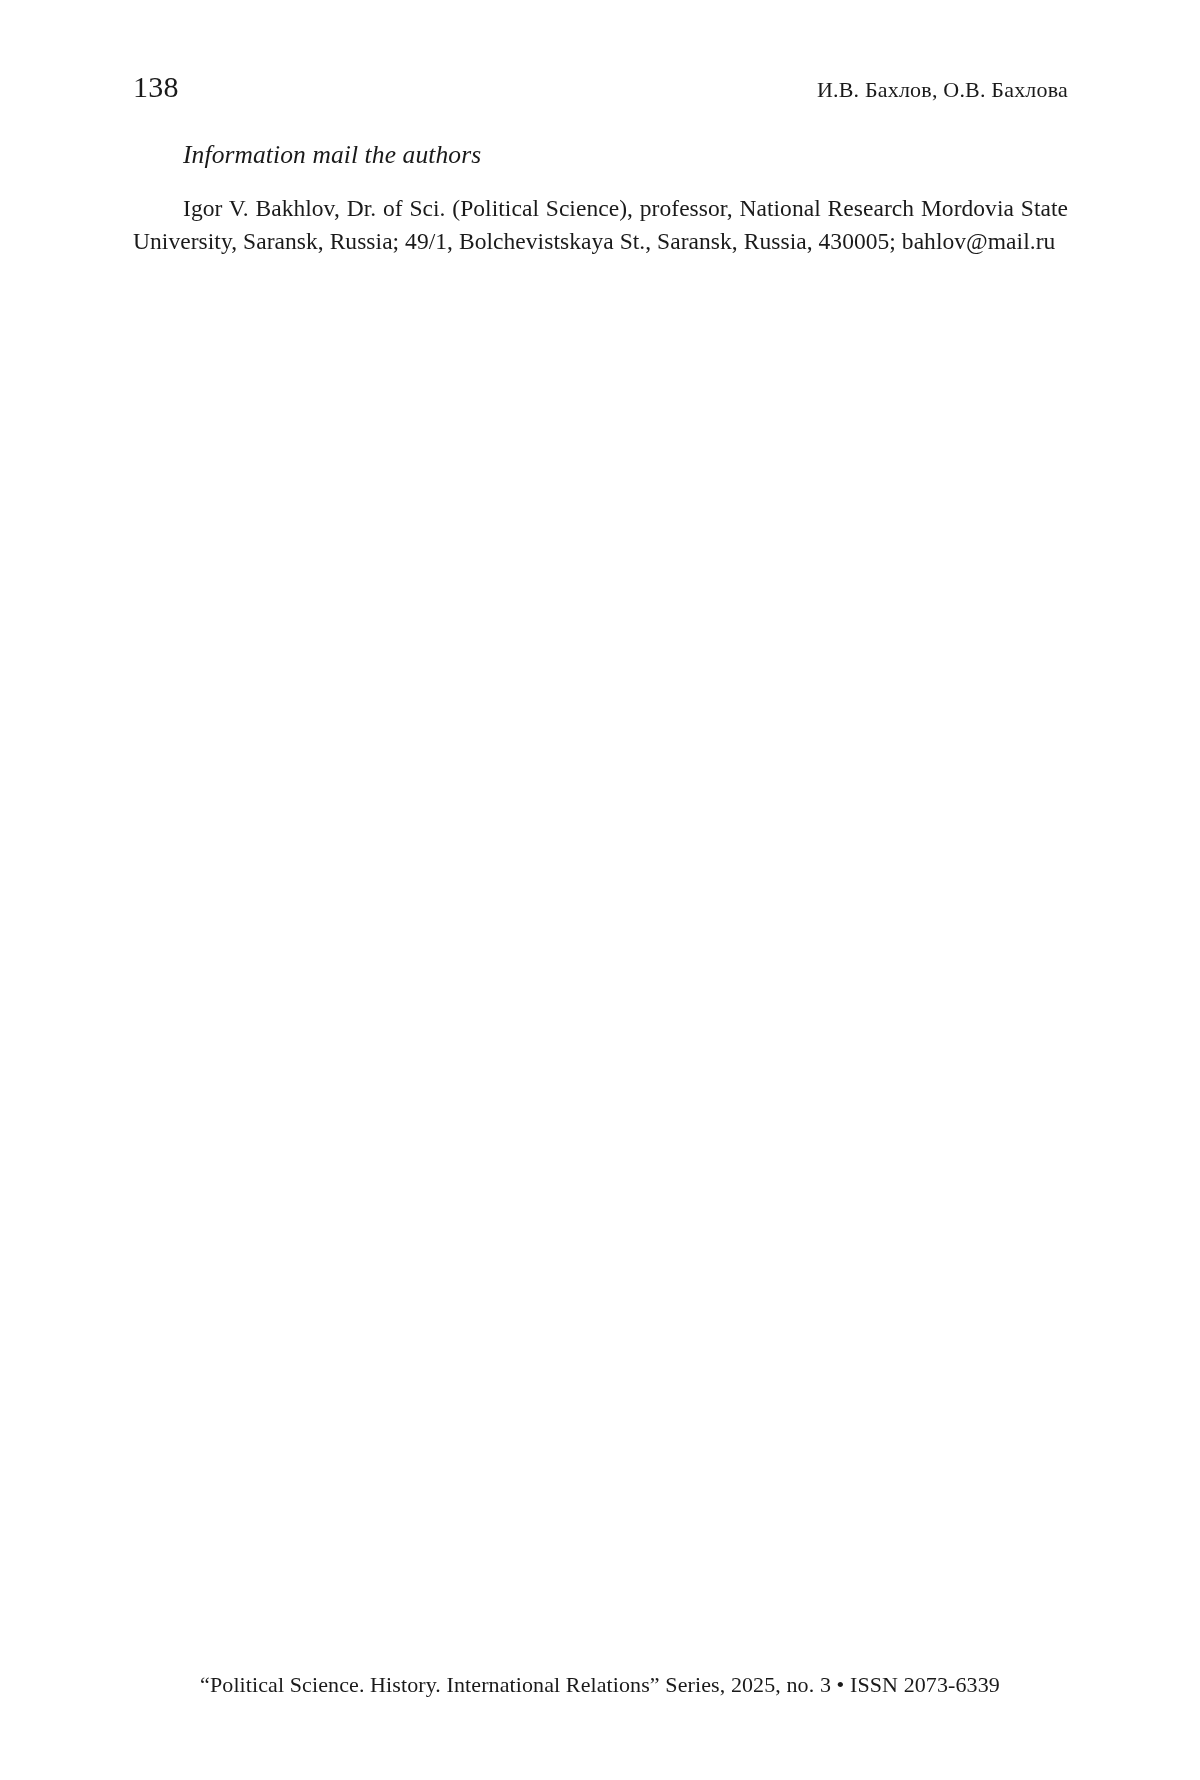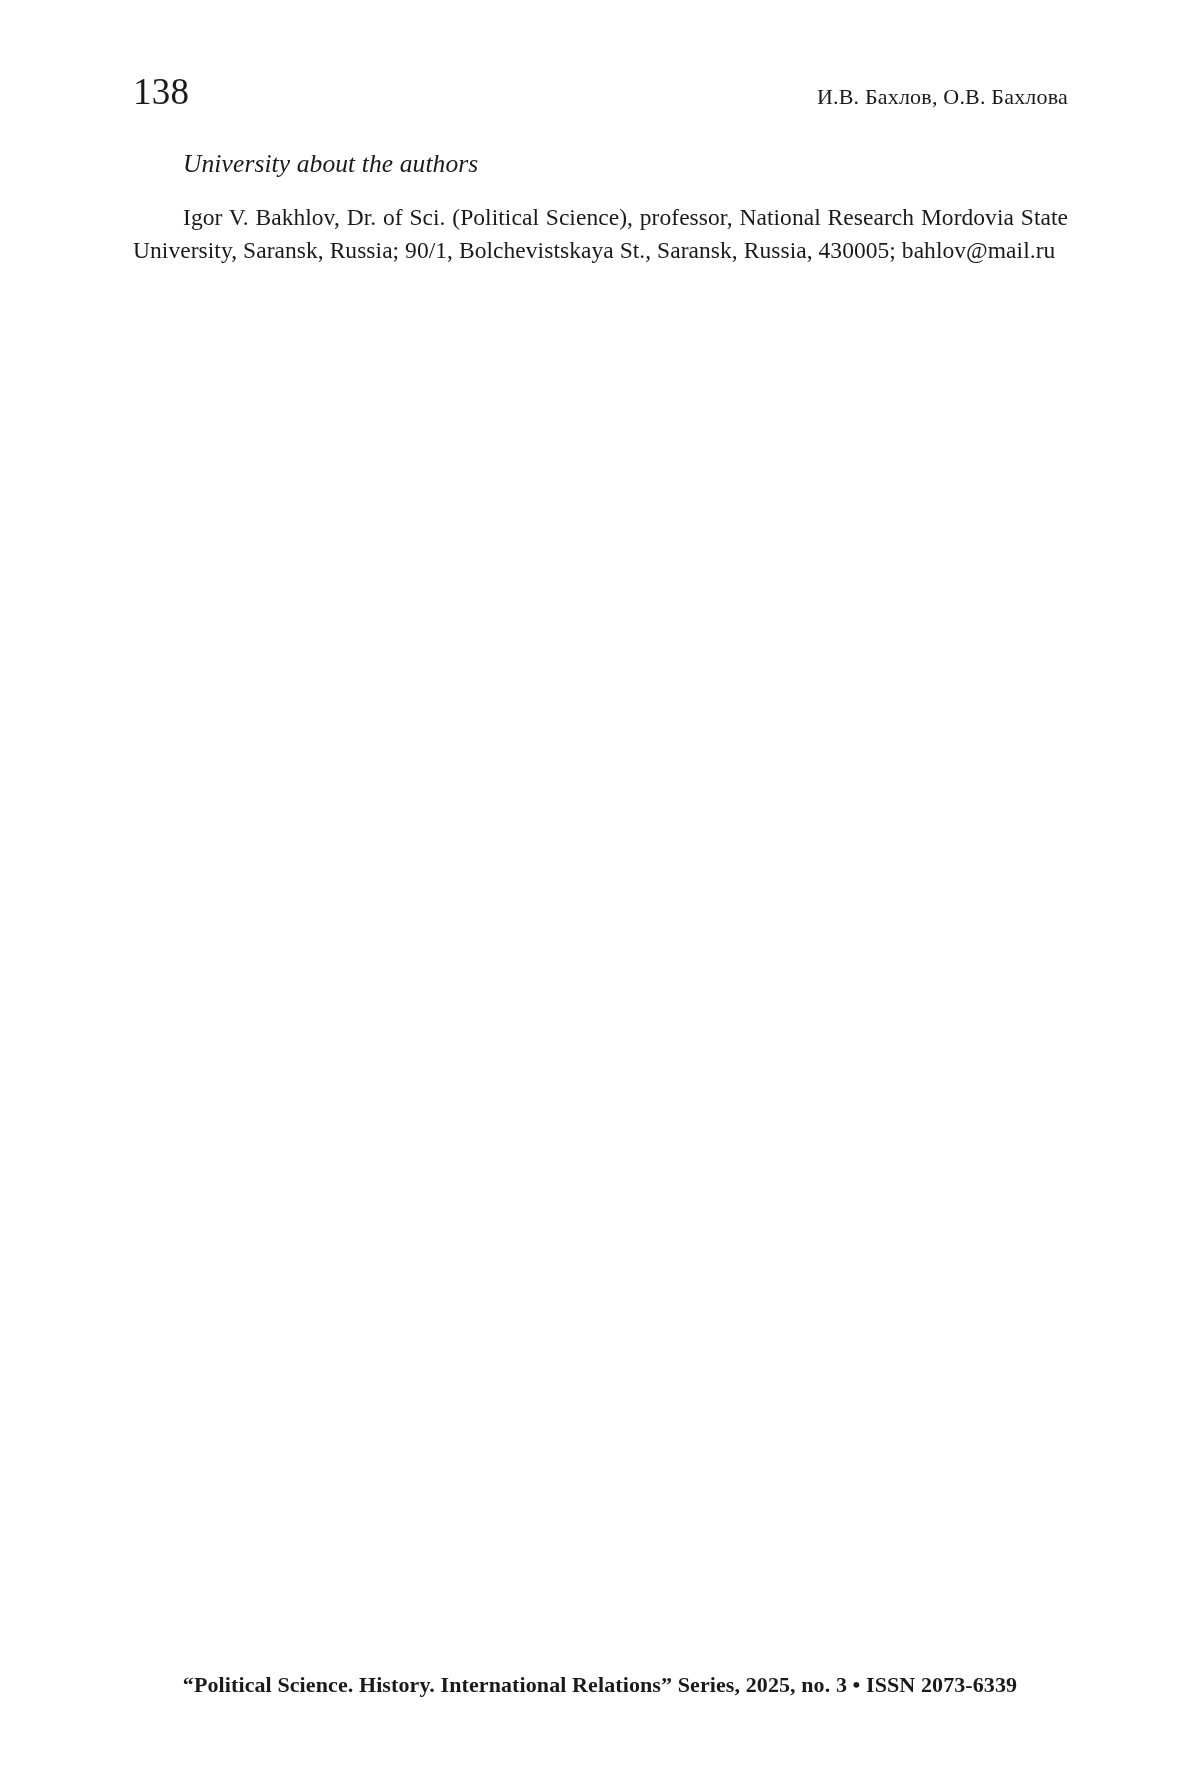--- a/index.html
+++ b/index.html
@@ -30,21 +30,21 @@
 
   
   .running-head {
     display: flex;
     align-items: baseline;
     justify-content: space-between;
     width: 100%;
     margin-bottom: 36px;
   }
   .folio {
-    font-size: 37px;
+    font-size: 30px;
     letter-spacing: 0.2px;
     color: #1a1a1a;
   }
   .running-authors {
     font-size: 22px;
     color: #1a1a1a;
     letter-spacing: 0.2px;
   }
 
   
@@ -71,39 +71,38 @@
   
   .footer {
     position: absolute;
     left: 0;
     top: 1672px;
     width: 1200px;
     text-align: center;
     font-size: 22px;
     color: #1a1a1a;
     letter-spacing: 0.1px;
-    font-weight: bold;
   }
 </style>
 </head>
 <body>
 
 <div class="page">
 
   <div class="content">
 
     <div class="running-head">
       <span class="folio">138</span>
       <span class="running-authors">И.В. Бахлов, О.В. Бахлова</span>
     </div>
 
-    <div class="section-heading">University about the authors</div>
+    <div class="section-heading">Information mail the authors</div>
 
     <p class="author-para">
-      <span class="author-name">Igor V. Bakhlov</span><span>, Dr. of Sci. (Political Science), professor, National Research Mordovia State University, Saransk, Russia; 90/1, Bolchevistskaya St., Saransk, Russia, 430005; bahlov@mail.ru</span>
+      <span class="author-name">Igor V. Bakhlov</span><span>, Dr. of Sci. (Political Science), professor, National Research Mordovia State University, Saransk, Russia; 49/1, Bolchevistskaya St., Saransk, Russia, 430005; bahlov@mail.ru</span>
     </p>
 
 
   </div>
 
   <div class="footer">“Political Science. History. International Relations” Series, 2025, no. 3 • ISSN 2073-6339</div>
 
 </div>
 
 </body></html>

